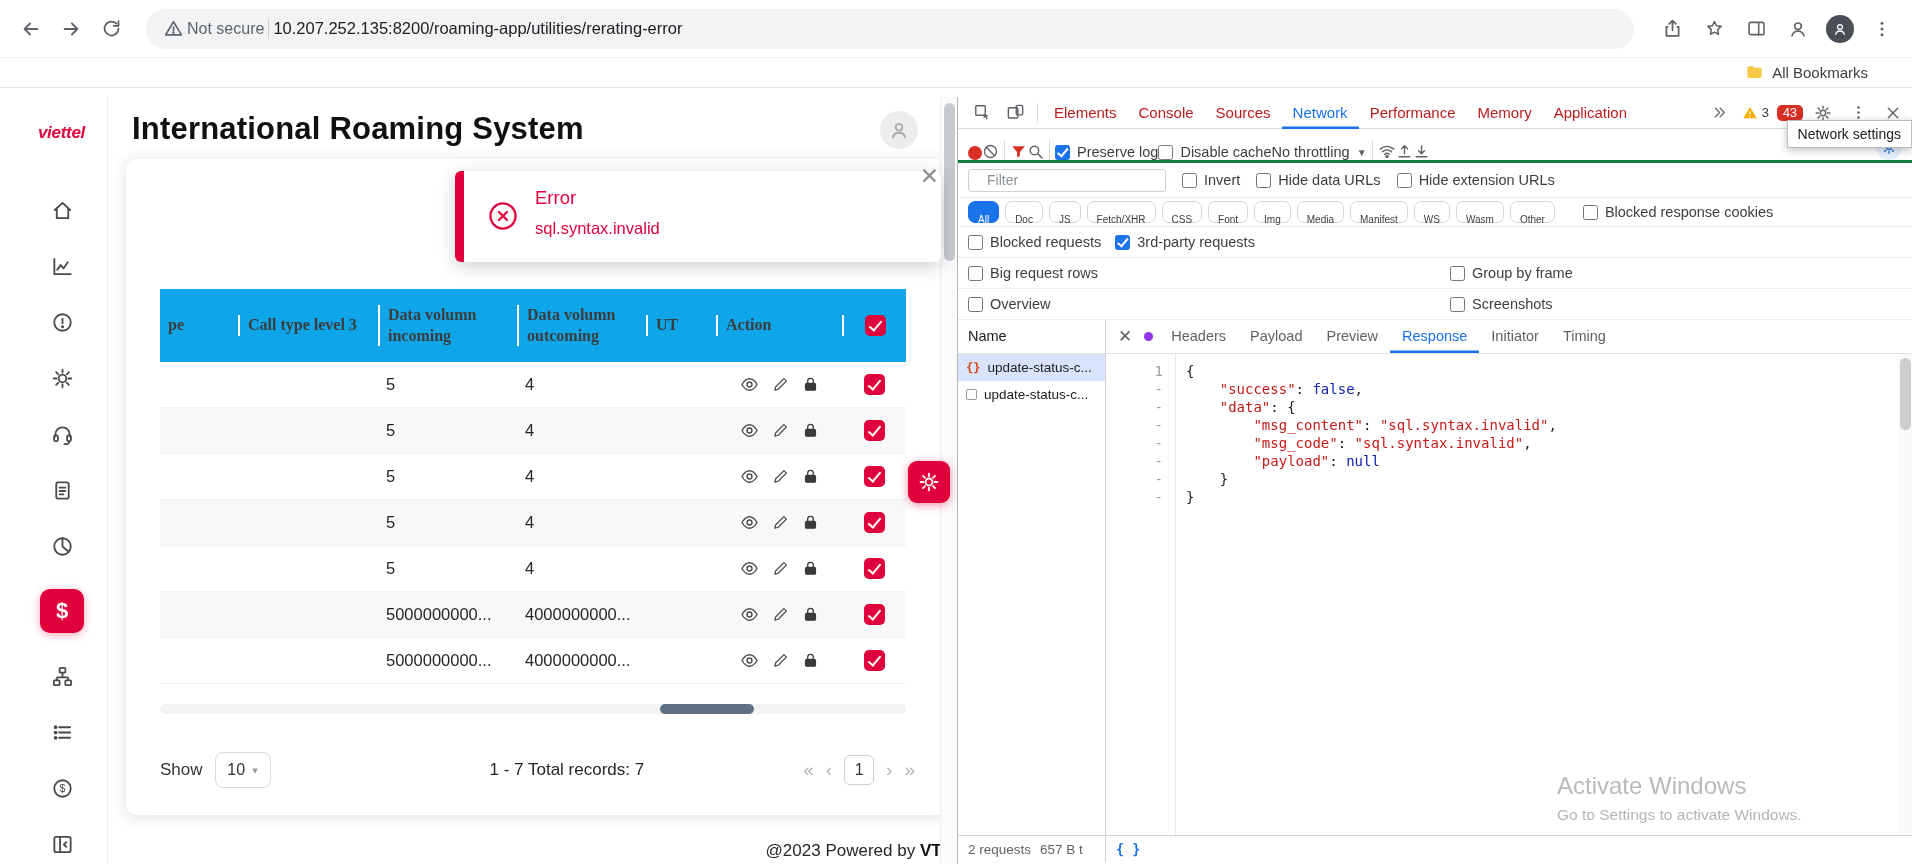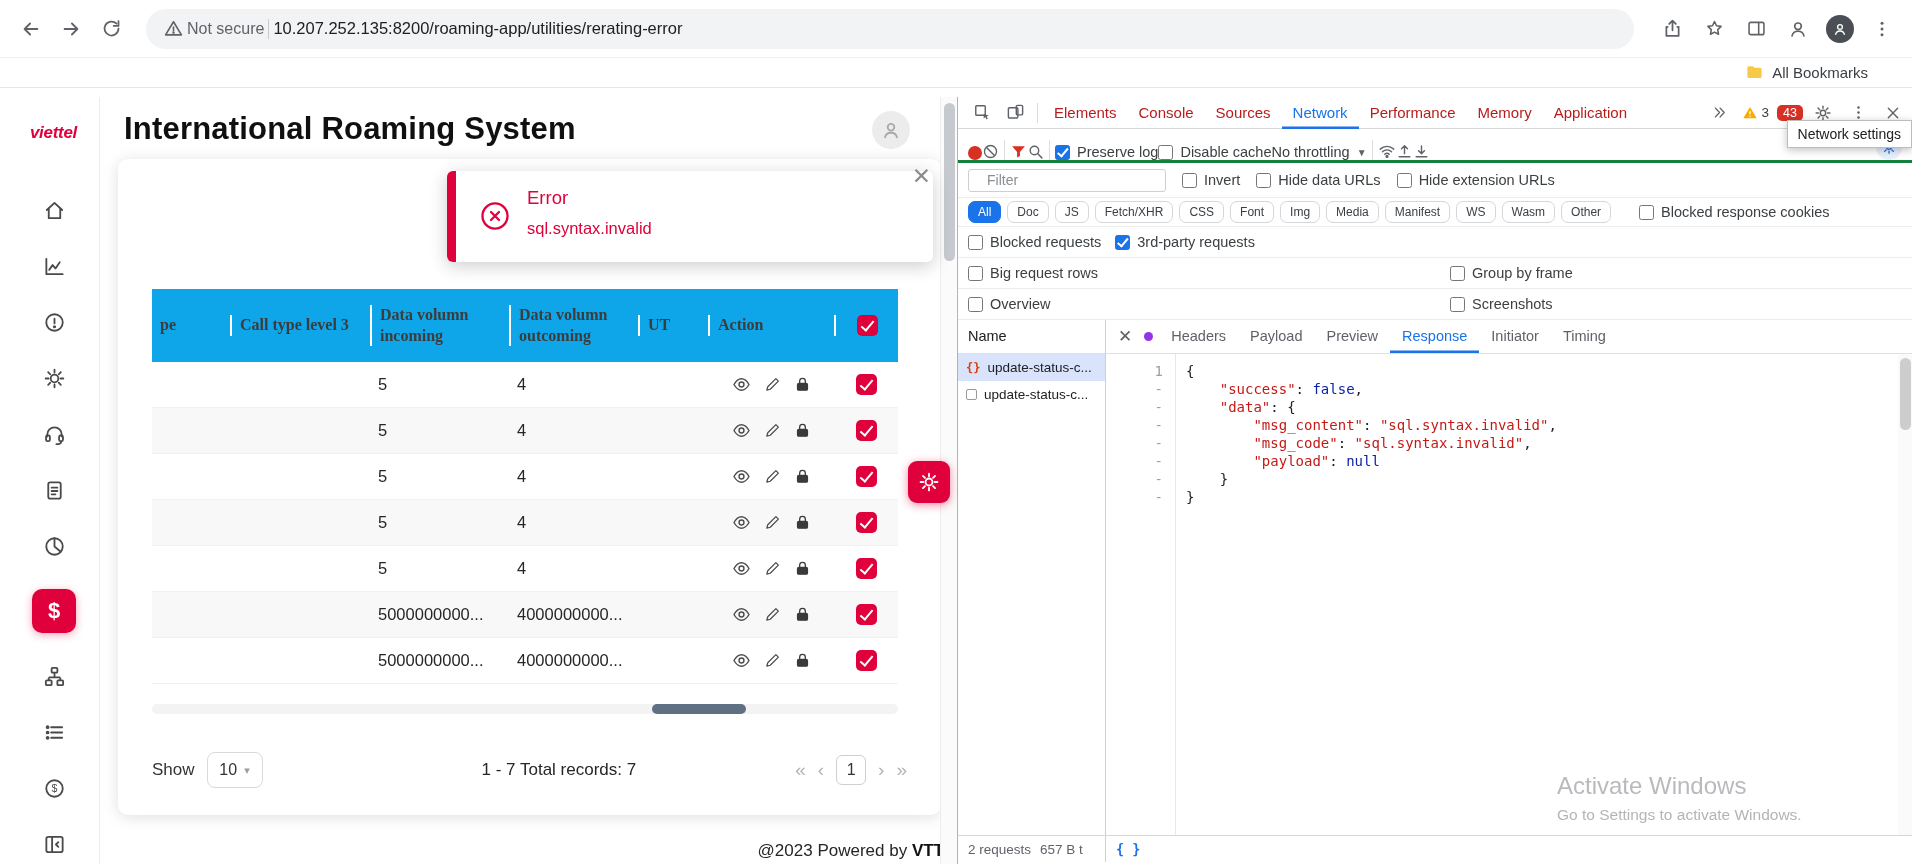--- a/index.html
+++ b/index.html
@@ -17,21 +17,21 @@
   .avatar-dark { width:28px; height:28px; border-radius:50%; background:#4a4f55; display:flex; align-items:center; justify-content:center; color:#fff; }
 
   
   #bookmarks-row { position:absolute; left:0; top:58px; width:1912px; height:30px; background:#fff; border-bottom:1px solid #e7e7e7; display:flex; align-items:center; justify-content:flex-end; padding-right:44px; gap:8px; }
   #bookmarks-row span { font-size:15px; color:#3c4043; }
 
   
   #main { position:absolute; left:0; top:97px; width:1912px; height:767px; }
 
   
-  #app { position:absolute; left:8px; top:0; width:940px; height:767px; background:#fff; }
+  #app { position:absolute; left:16px; top:0; width:940px; height:767px; background:#fff; }
   #sidebar { position:absolute; left:0; top:0; width:92px; height:767px; border-right:1px solid #ececec; }
   #logo { margin-top:26px; text-align:center; color:#e0003c; font-weight:bold; font-size:17px; font-style:italic; letter-spacing:-0.3px; }
   #side-icons { position:absolute; top:100px; left:0; width:92px; display:flex; flex-direction:column; align-items:center; gap:30px; }
   .side-item { width:26px; height:26px; display:flex; align-items:center; justify-content:center; color:#4a4a4a; cursor:pointer; }
   .side-item.active { width:44px; height:44px; background:#e0003c; border-radius:10px; color:#fff; font-weight:bold; font-size:22px; box-shadow:0 2px 8px rgba(224,0,60,.35); }
 
   #app-main { position:absolute; left:92px; top:0; width:848px; height:767px; }
   #app-title { position:absolute; left:24px; top:14px; font-size:31px; font-weight:bold; color:#101010; letter-spacing:0.2px; }
   #app-avatar { position:absolute; left:772px; top:14px; width:38px; height:38px; border-radius:50%; background:#ececec; display:flex; align-items:center; justify-content:center; color:#a9a9a9; }
 
@@ -106,21 +106,21 @@
   .cb-box.checked::after { content:""; position:absolute; left:4px; top:0.5px; width:4px; height:8.5px; border:solid #fff; border-width:0 2px 2px 0; transform:rotate(40deg); }
   #throttle-select { display:flex; align-items:center; gap:7px; cursor:pointer; color:#3c4043; }
   #throttle-select .caret { font-size:10px; color:#5f6368; }
   #net-gear { margin-left:auto; width:26px; height:26px; border-radius:50%; background:#e8f0fe; color:#1a73e8; display:flex; align-items:center; justify-content:center; cursor:pointer; }
 
   #dt-filterrow { height:35px; display:flex; align-items:center; padding:0 10px; gap:16px; border-bottom:1px solid #ececec; }
   #filter-input { width:198px; height:23px; border:1px solid #cfcfcf; border-radius:3px; padding:0 18px; font-size:14px; font-family:"Liberation Sans",sans-serif; color:#202124; background:#fff; }
   #filter-input::placeholder { color:#8a8f94; }
 
   #dt-pillrow { height:29px; display:flex; align-items:center; padding:0 10px; gap:6px; border-bottom:1px solid #ececec; }
-  .pill { height:22px; line-height:20px; padding:0 9px; border:1px solid #d5d7da; border-radius:7px; font-size:12px; color:#3c4043; background:#fff; cursor:pointer; white-space:nowrap; }
+  .pill { height:22px; line-height:20px; padding:8px 9px; border:1px solid #d5d7da; border-radius:7px; font-size:10px; color:#3c4043; background:#fff; cursor:pointer; white-space:nowrap; }
   .pill.active { background:#1a73e8; border-color:#1a73e8; color:#fff; }
   #blocked-cookies-cb { margin-left:22px; }
 
   .dt-checkrow { height:31px; display:flex; align-items:center; padding:0 10px; gap:14px; border-bottom:1px solid #ececec; position:relative; }
   .col2 { position:absolute; left:492px; }
 
   #dt-main { height:516px; display:flex; border-bottom:1px solid #d7d7d7; }
   #req-panel { width:148px; border-right:1px solid #cfcfcf; display:flex; flex-direction:column; flex:none; }
   #req-header { height:34px; line-height:33px; padding-left:10px; border-bottom:1px solid #e0e0e0; font-size:14.5px; color:#202124; }
   .req-row { height:27px; display:flex; align-items:center; gap:7px; padding-left:8px; font-size:13.5px; color:#202124; cursor:pointer; white-space:nowrap; overflow:hidden; }

